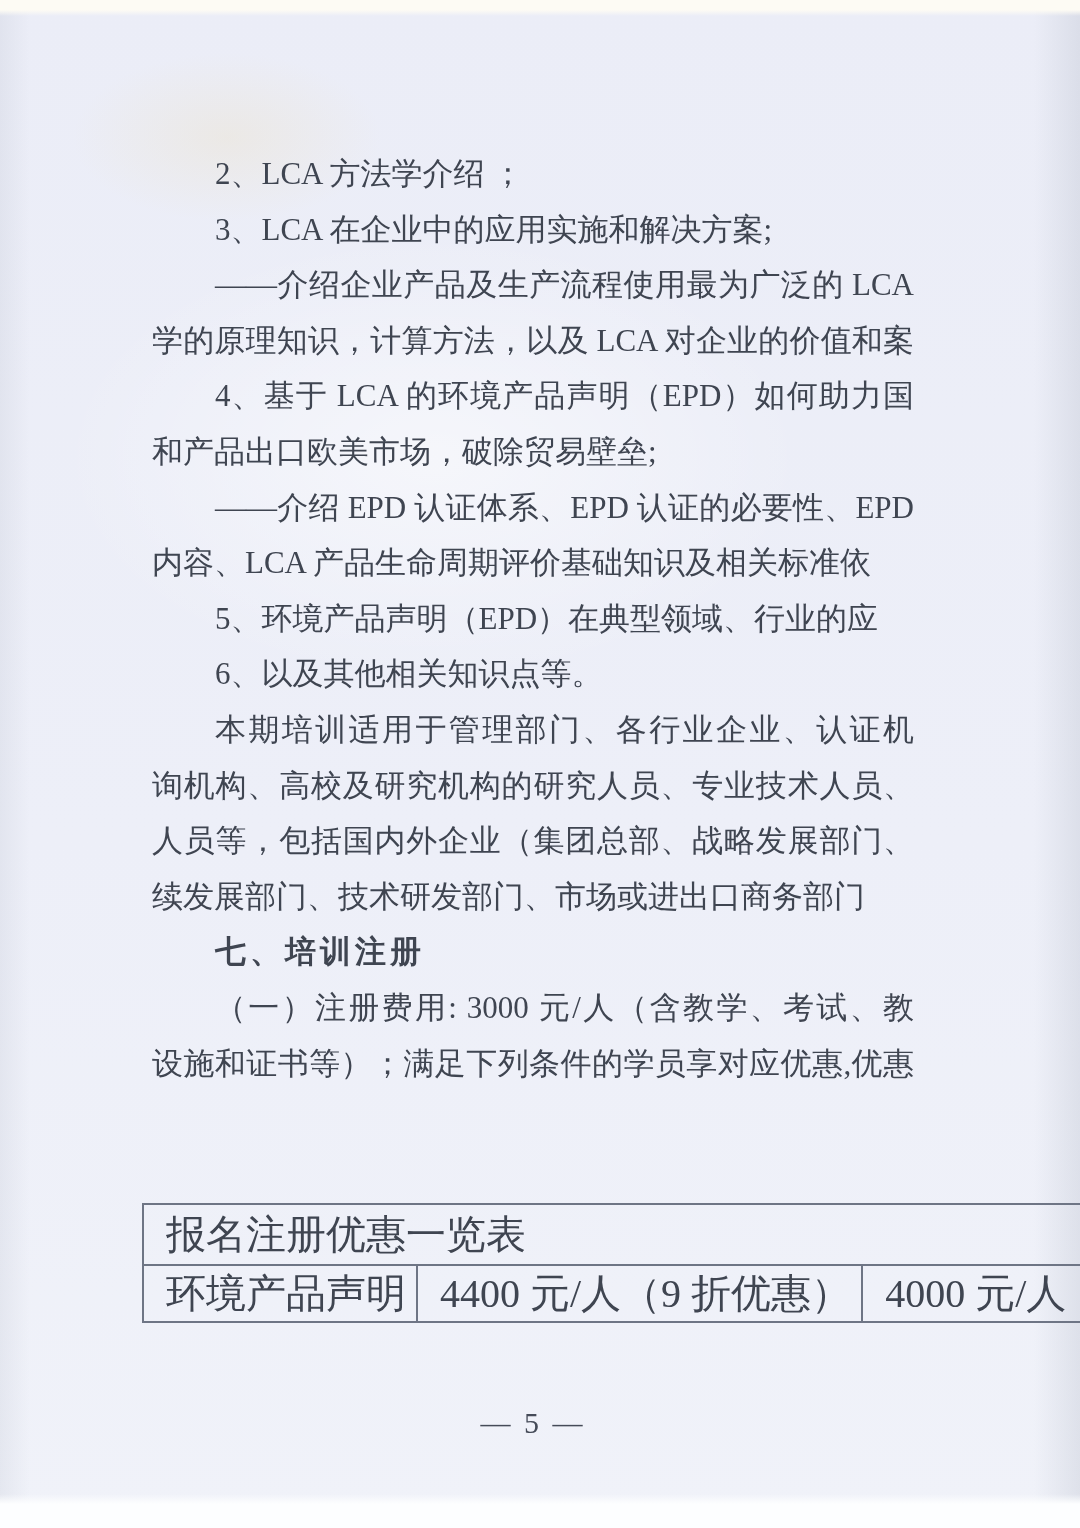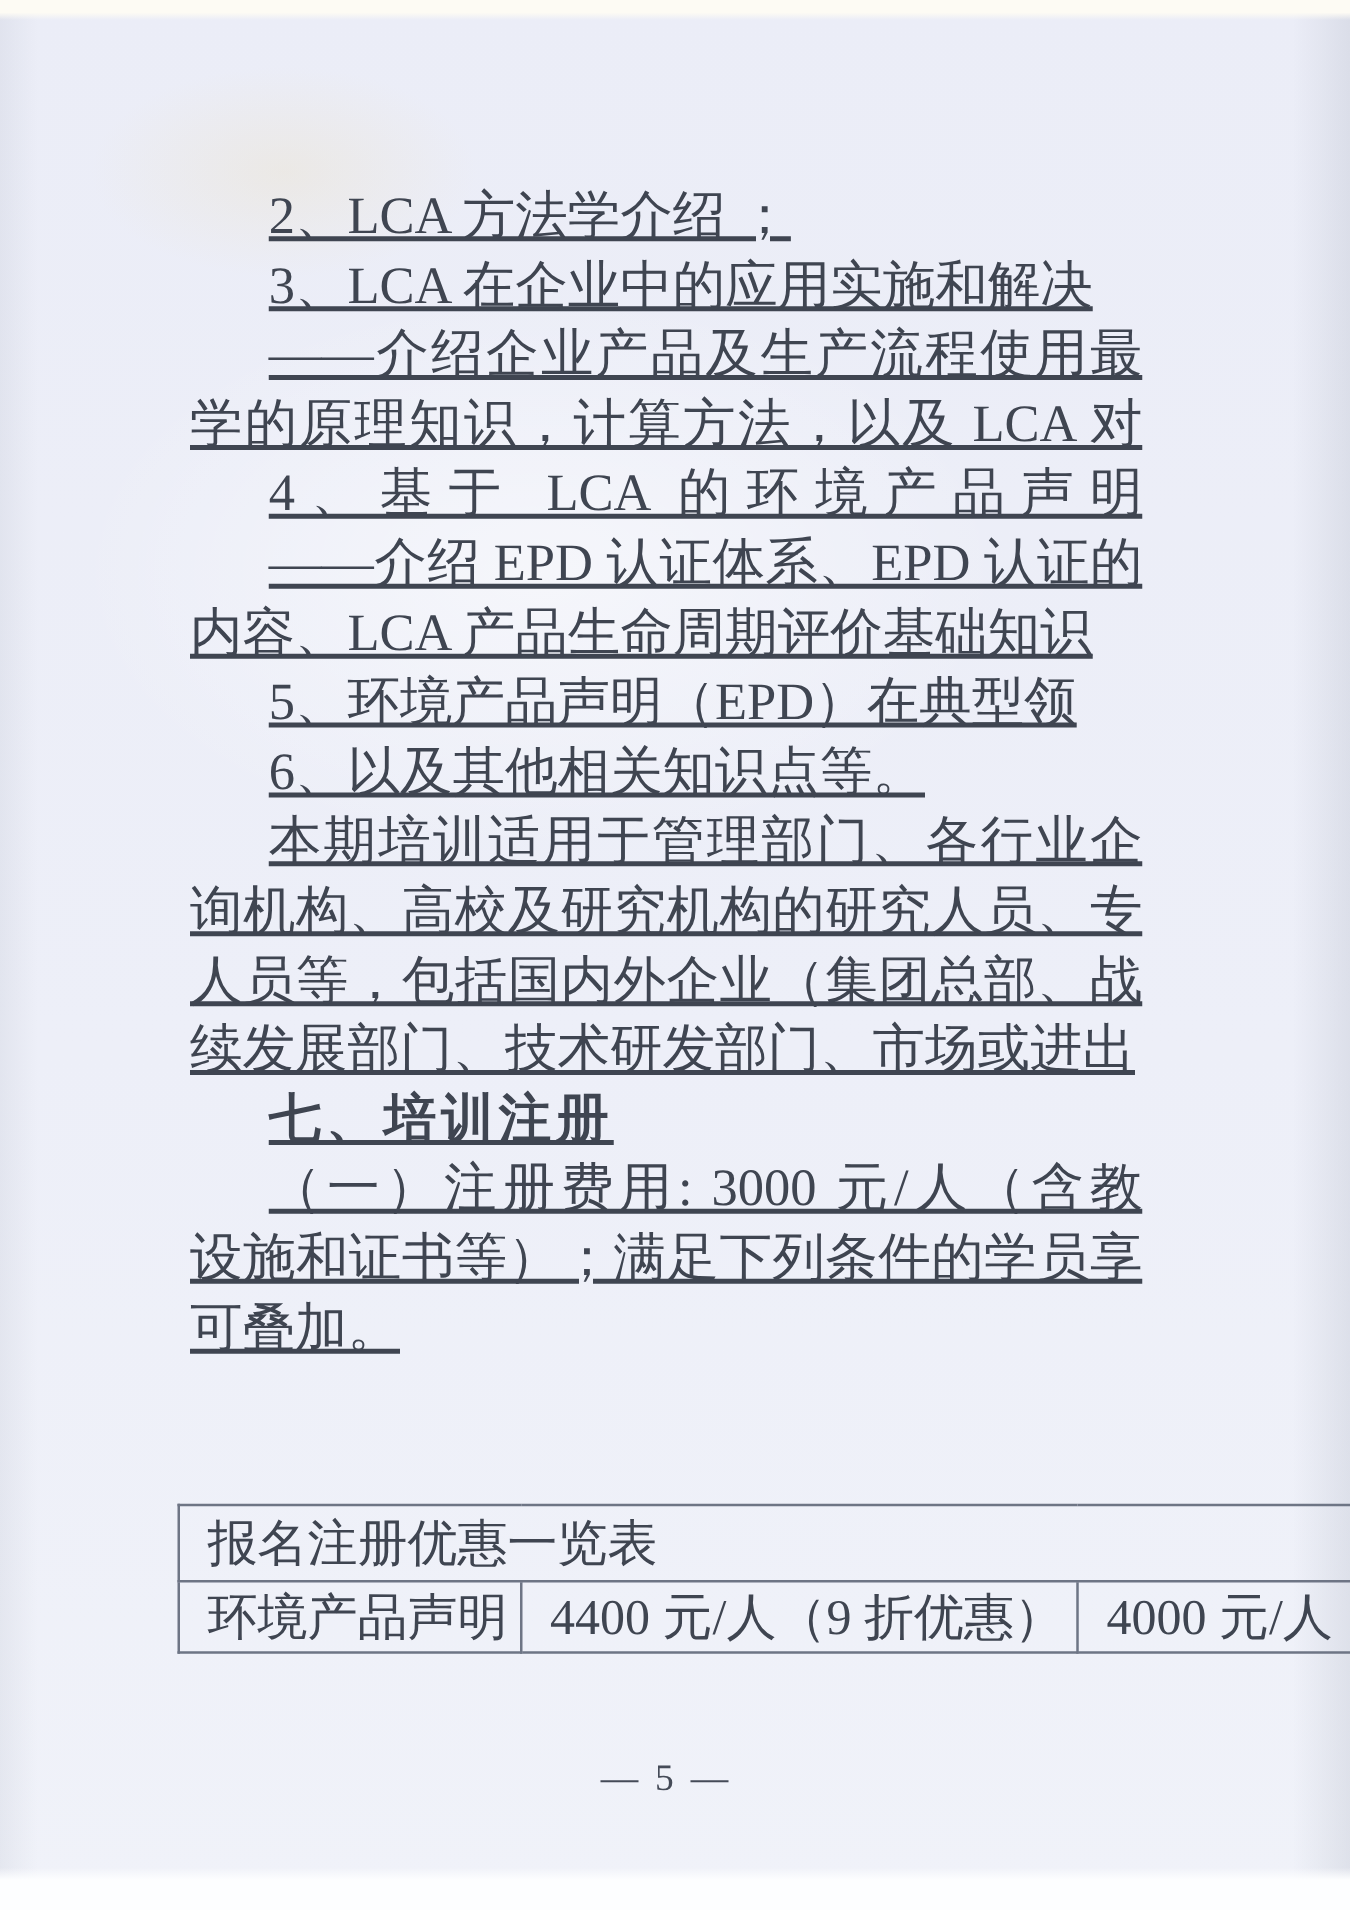--- a/index.html
+++ b/index.html
@@ -21,23 +21,22 @@
       linear-gradient(90deg, rgba(176,182,196,0.18) 0px, rgba(176,182,196,0) 30px),
       radial-gradient(220px 120px at 21% 9%, rgba(235,224,196,0.35), rgba(235,224,196,0) 70%),
       radial-gradient(500px 300px at 40% 30%, rgba(255,255,255,0.5), rgba(255,255,255,0) 75%),
       linear-gradient(180deg, #ebedf7 0%, #edeff8 55%, #f0f2f9 100%);
   }
   .content{
     position:absolute;
     left:152px;
     top:146px;
     width:762px;
-    font-size:42px;
+    font-size:31px;
     line-height:55.6px;
-    text-decoration:underline;
   }
   .ln{height:55.6px;overflow:hidden;}
   .ind{padding-left:63px;}
   .jst{text-align:justify;text-align-last:justify;}
   .bold{font-weight:bold;letter-spacing:4px;}
   .fee-table{
     position:absolute;
     left:142px;
     top:1203px;
     width:818px;
@@ -69,32 +68,32 @@
 <body>
 
 <div class="page">
 
   <div class="content">
     <div class="ln ind">2、LCA 方法学介绍 ；</div>
     <div class="ln ind">3、LCA 在企业中的应用实施和解决方案;</div>
     <div class="ln ind jst">——介绍企业产品及生产流程使用最为广泛的 LCA 方法</div>
     <div class="ln jst">学的原理知识，计算方法，以及 LCA 对企业的价值和案例。</div>
     <div class="ln ind jst">4、基于 LCA 的环境产品声明（EPD）如何助力国内企业</div>
+    <div class="ln">和产品出口欧美市场，破除贸易壁垒;</div>
     <div class="ln ind jst">——介绍 EPD 认证体系、EPD 认证的必要性、EPD 工作</div>
     <div class="ln">内容、LCA 产品生命周期评价基础知识及相关标准依据。</div>
     <div class="ln ind">5、环境产品声明（EPD）在典型领域、行业的应用;</div>
     <div class="ln ind">6、以及其他相关知识点等。</div>
     <div class="ln ind jst">本期培训适用于管理部门、各行业企业、认证机构、咨</div>
     <div class="ln jst">询机构、高校及研究机构的研究人员、专业技术人员、管理</div>
     <div class="ln jst">人员等，包括国内外企业（集团总部、战略发展部门、可持</div>
     <div class="ln">续发展部门、技术研发部门、市场或进出口商务部门等）。</div>
     <div class="ln ind bold">七、培训注册</div>
     <div class="ln ind jst">（一）注册费用: 3000 元/人（含教学、考试、教材、</div>
     <div class="ln jst">设施和证书等）；满足下列条件的学员享对应优惠,优惠不</div>
-    <div class="ln">可叠加。</div>
   </div>
 
   <table class="fee-table">
     <colgroup>
       <col style="width:211px">
       <col style="width:344px">
       <col style="width:263px">
     </colgroup>
     <tbody>
       <tr class="r-title">

